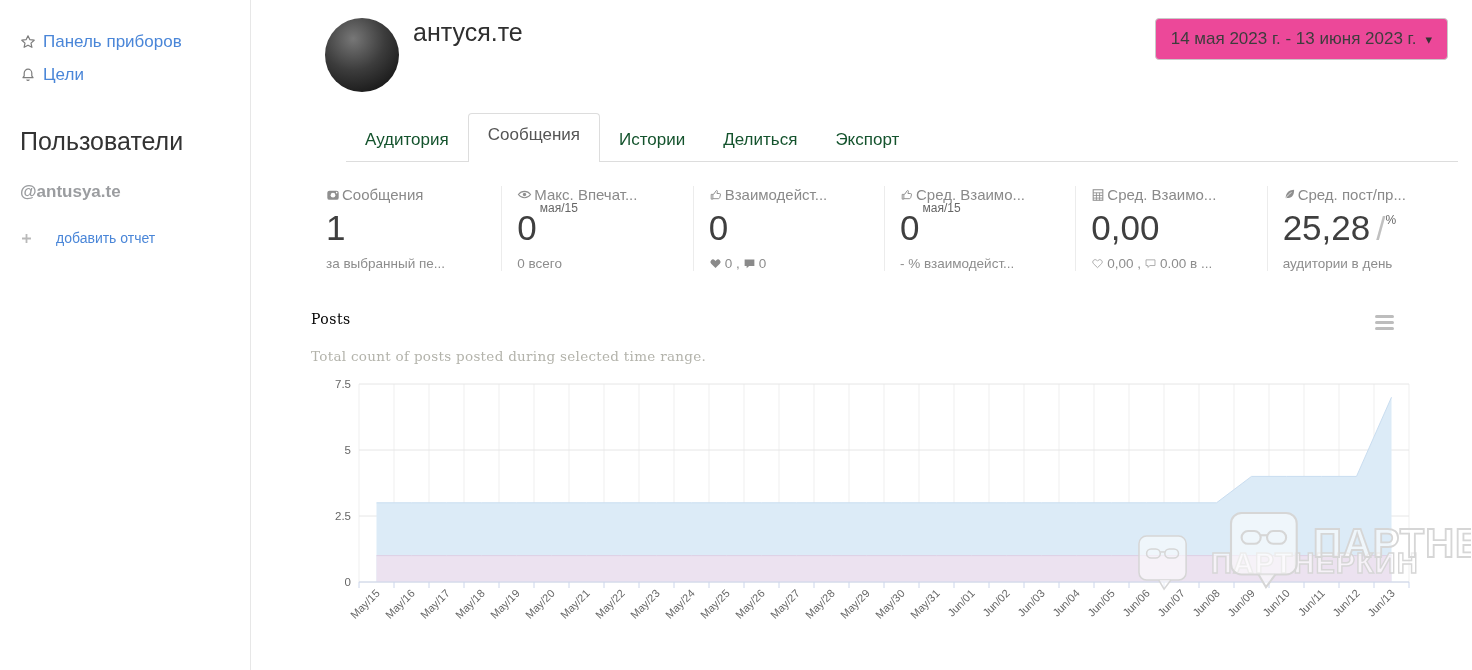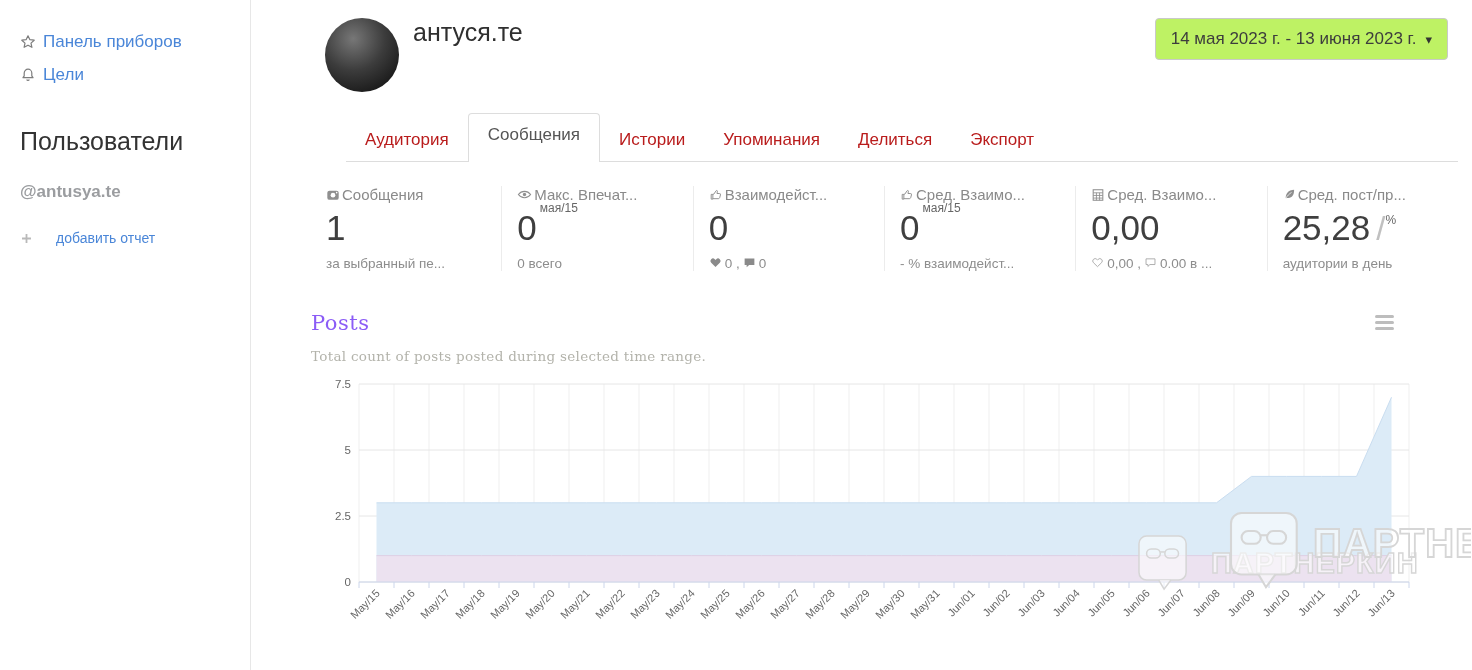--- a/index.html
+++ b/index.html
@@ -22,57 +22,57 @@
   
   .main { flex:1; padding:0 0 0 60px; position:relative; }
 
   .profile-row { display:flex; align-items:flex-start; padding-top:18px; padding-right:24px; }
   .avatar { width:74px; height:74px; border-radius:50%; margin-left:14px;
     background:radial-gradient(circle at 38% 28%, #777 0%, #3c3c3c 45%, #161616 85%);
     flex:none; }
   .profile-name { font-size:25px; font-weight:400; color:#2f2f2f; margin-left:14px; }
   .date-picker { margin-left:auto; border:1px solid #c9c9c9; border-radius:4px;
     padding:10px 15px; font-size:17px; color:#3d3d3d; display:flex; align-items:center;
-    gap:9px; cursor:pointer; background:#bef264; }
+    gap:9px; cursor:pointer; background:#ec4899; }
   .date-picker .caret { font-size:13px; color:#333; }
 
   
   .tabbar { display:flex; align-items:flex-end; margin:21px 14px 0 35px;
     border-bottom:1px solid #ddd; }
-  .tab { font-size:17px; color:#b91c1c; padding:11px 19px; cursor:pointer;
+  .tab { font-size:17px; color:#14532d; padding:11px 19px; cursor:pointer;
     margin-bottom:0; }
   .tab.active { color:#555; background:#fff; border:1px solid #ddd; border-bottom:none;
     border-radius:4px 4px 0 0; margin-bottom:-1px; padding-bottom:17px; }
 
   
   .stats { display:flex; margin:24px 14px 0 0; }
   .card { flex:1; padding:0 8px 0 15px; min-width:0; }
   .card + .card { border-left:1px solid #ececec; }
   .card-label { display:flex; align-items:center; gap:2px; font-size:15px; color:#8a8a8a;
     white-space:nowrap; overflow:hidden; }
   .card-label .cicon { color:#8f8f8f; display:inline-flex; flex:none; }
   .card-value { font-size:35px; font-weight:400; color:#3f3f3f; margin:7px 0 9px;
     line-height:1.05; white-space:nowrap; }
   .card-value sup { font-size:12px; color:#666; font-weight:400; position:relative; top:-15px; left:3px; }
   .card-value sup:empty { display:none; }
   .card-value .slash { color:#c0c0c0; font-size:33px; font-weight:300; margin-left:6px; }
   .card-value .slash:empty { display:none; }
   .card-value .unit { font-size:12px; color:#666; position:relative; top:-16px; }
   .card-value .unit:empty { display:none; }
   .card-footer { font-size:13.5px; color:#8d8d8d; white-space:nowrap; overflow:hidden;
-    display:flex; gap:3px; }
+    display:flex; align-items:center; gap:3px; }
   .card-footer .ficon { display:inline-flex; flex:none; }
   .card-footer .ficon.filled { color:#8a8a8a; }
   .card-footer .ficon.outline { color:#a5a5a5; }
 
   
   .chart-section { margin:40px 0 0 0; position:relative; }
   .chart-head { display:flex; align-items:flex-start; padding-right:78px; }
-  .chart-title { font-family:"DejaVu Serif", serif; font-weight:400; font-size:21px;
-    color:#8b5cf6; letter-spacing:0.5px; }
+  .chart-title { font-family:"DejaVu Serif", serif; font-weight:400; font-size:14px;
+    color:#000000; letter-spacing:0.5px; }
   .chart-menu { margin-left:auto; cursor:pointer; padding:4px 0; }
   .chart-menu .bar { display:block; width:19px; height:3px; background:#bdbdbd;
     border-radius:2px; margin-bottom:3px; }
   .chart-subtitle { font-family:"DejaVu Serif", serif; font-size:13.5px; color:#b3b3ab;
     margin-top:11px; letter-spacing:0.3px; }
   svg.chart { display:block; width:1160px; height:282px; margin-top:4px; overflow:hidden; }
 </style>
 </head>
 <body>
 
@@ -116,21 +116,20 @@
       <div class="date-picker">
         <span>14 мая 2023 г. - 13 июня 2023 г.</span>
         <span class="caret">▾</span>
       </div>
     </div>
 
     <nav class="tabbar" id="tabbar">
         <div class="tab">Аудитория</div>
         <div class="tab active">Сообщения</div>
         <div class="tab">Истории</div>
-        <div class="tab">Упоминания</div>
         <div class="tab">Делиться</div>
         <div class="tab">Экспорт</div>
       </nav>
 
     <div class="stats" id="stats">
         <div class="card">
           <div class="card-label">
             <span class="cicon">
               <svg width="14" height="14" viewBox="0 0 16 16">
                 <rect x="1.5" y="3" width="13" height="10.5" rx="2.5" fill="currentColor"></rect>

